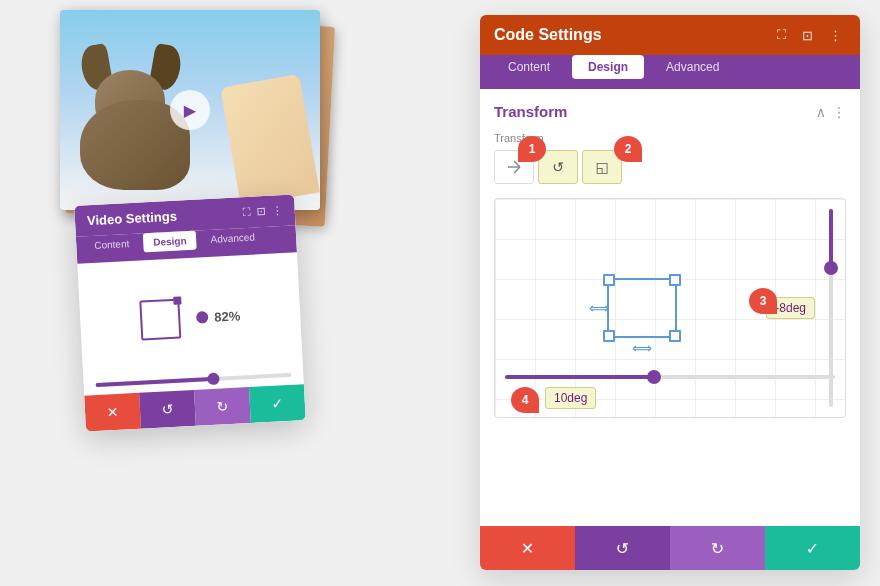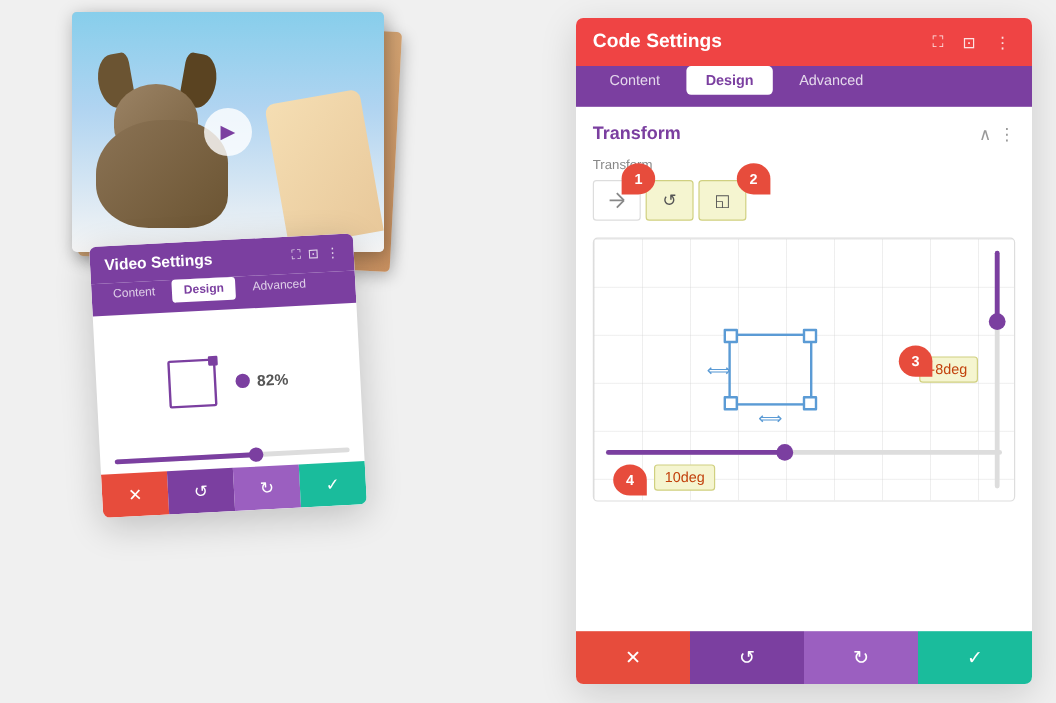--- a/index.html
+++ b/index.html
@@ -244,21 +244,21 @@
       width: 380px;
       background: #fff;
       border-radius: 6px;
       box-shadow: 0 8px 30px rgba(0,0,0,0.15);
       overflow: hidden;
       height: 555px;
       display: flex;
       flex-direction: column;
     }
     .cs-header {
-      background: #ef4444;
+      background: #c2410c;
       padding: 10px 14px;
       display: flex;
       align-items: center;
       justify-content: space-between;
     }
     .cs-title {
       color: #fff;
       font-size: 16px;
       font-weight: 700;
     }
@@ -486,21 +486,21 @@
     }
 
     
     .deg-label {
       position: absolute;
       background: #f5f5d0;
       border: 1px solid #d0d080;
       border-radius: 3px;
       padding: 3px 8px;
       font-size: 12px;
-      color: #c2410c;
+      color: #701a75;
       font-weight: 500;
     }
     .deg-label-right {
       right: 30px;
       top: 50%;
       transform: translateY(-50%);
     }
     .deg-label-bottom {
       bottom: 8px;
       left: 50px;

